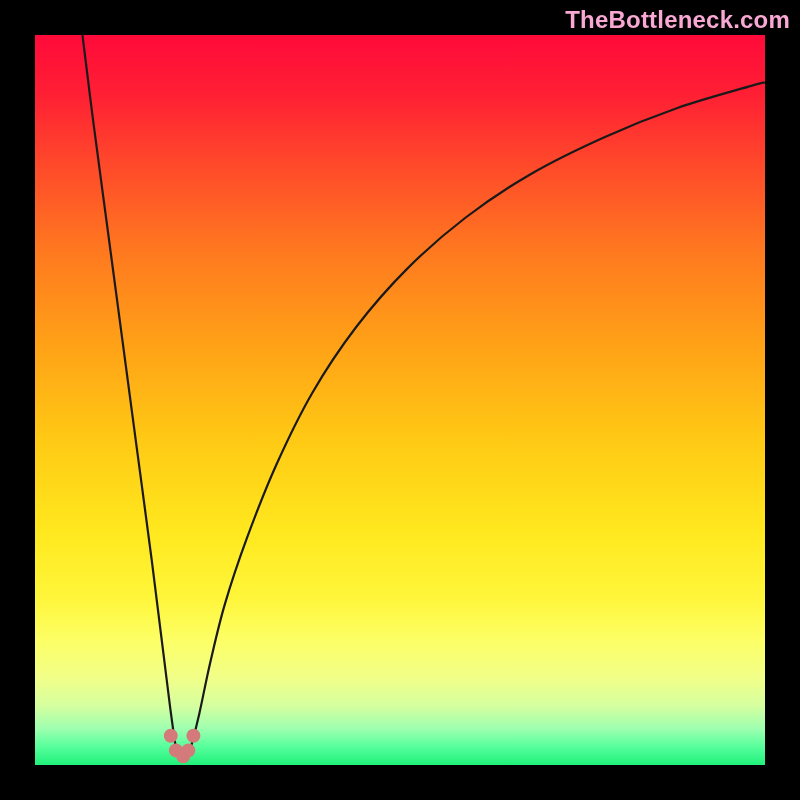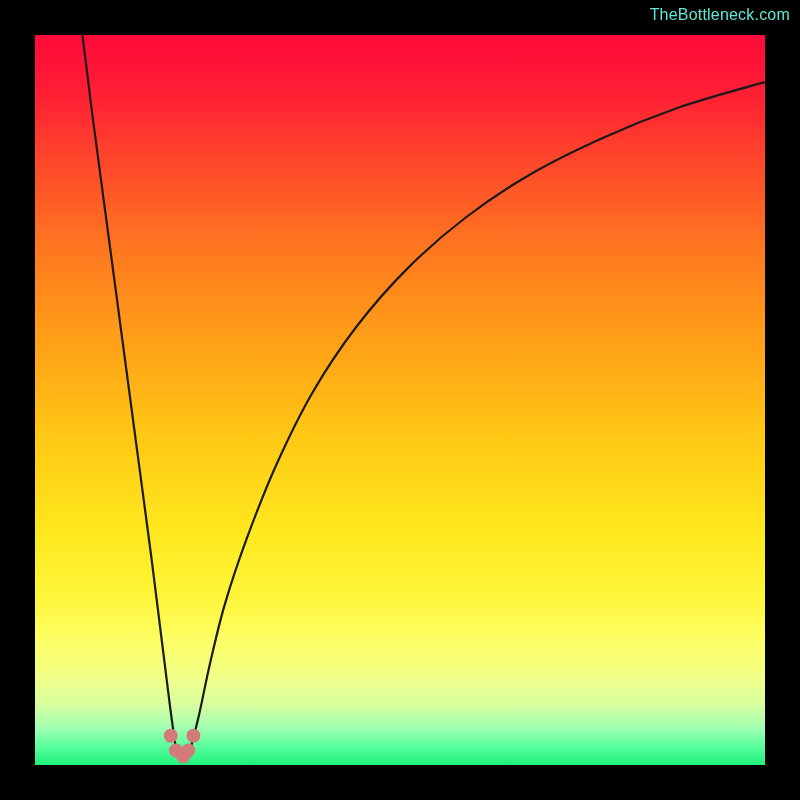--- a/index.html
+++ b/index.html
@@ -30,23 +30,23 @@
     position: absolute;
     top: 0;
     left: 0;
     width: 100%;
     height: 100%;
   }
   .watermark {
     position: absolute;
     top: 6px;
     right: 10px;
-    color: #5eead4;
-    font-size: 16px;
-    font-weight: 400;
+    color: #f9a8d4;
+    font-size: 24px;
+    font-weight: 700;
     letter-spacing: 0.2px;
   }
   svg.curve {
     position: absolute;
     top: 0;
     left: 0;
     width: 100%;
     height: 100%;
     overflow: visible;
   }

